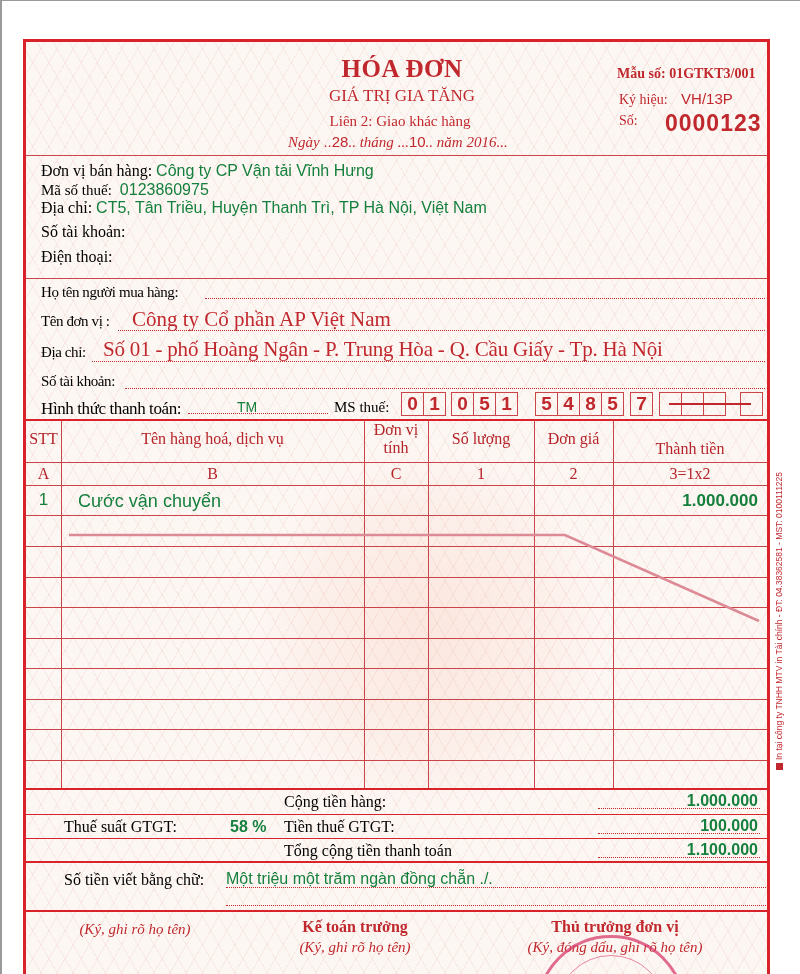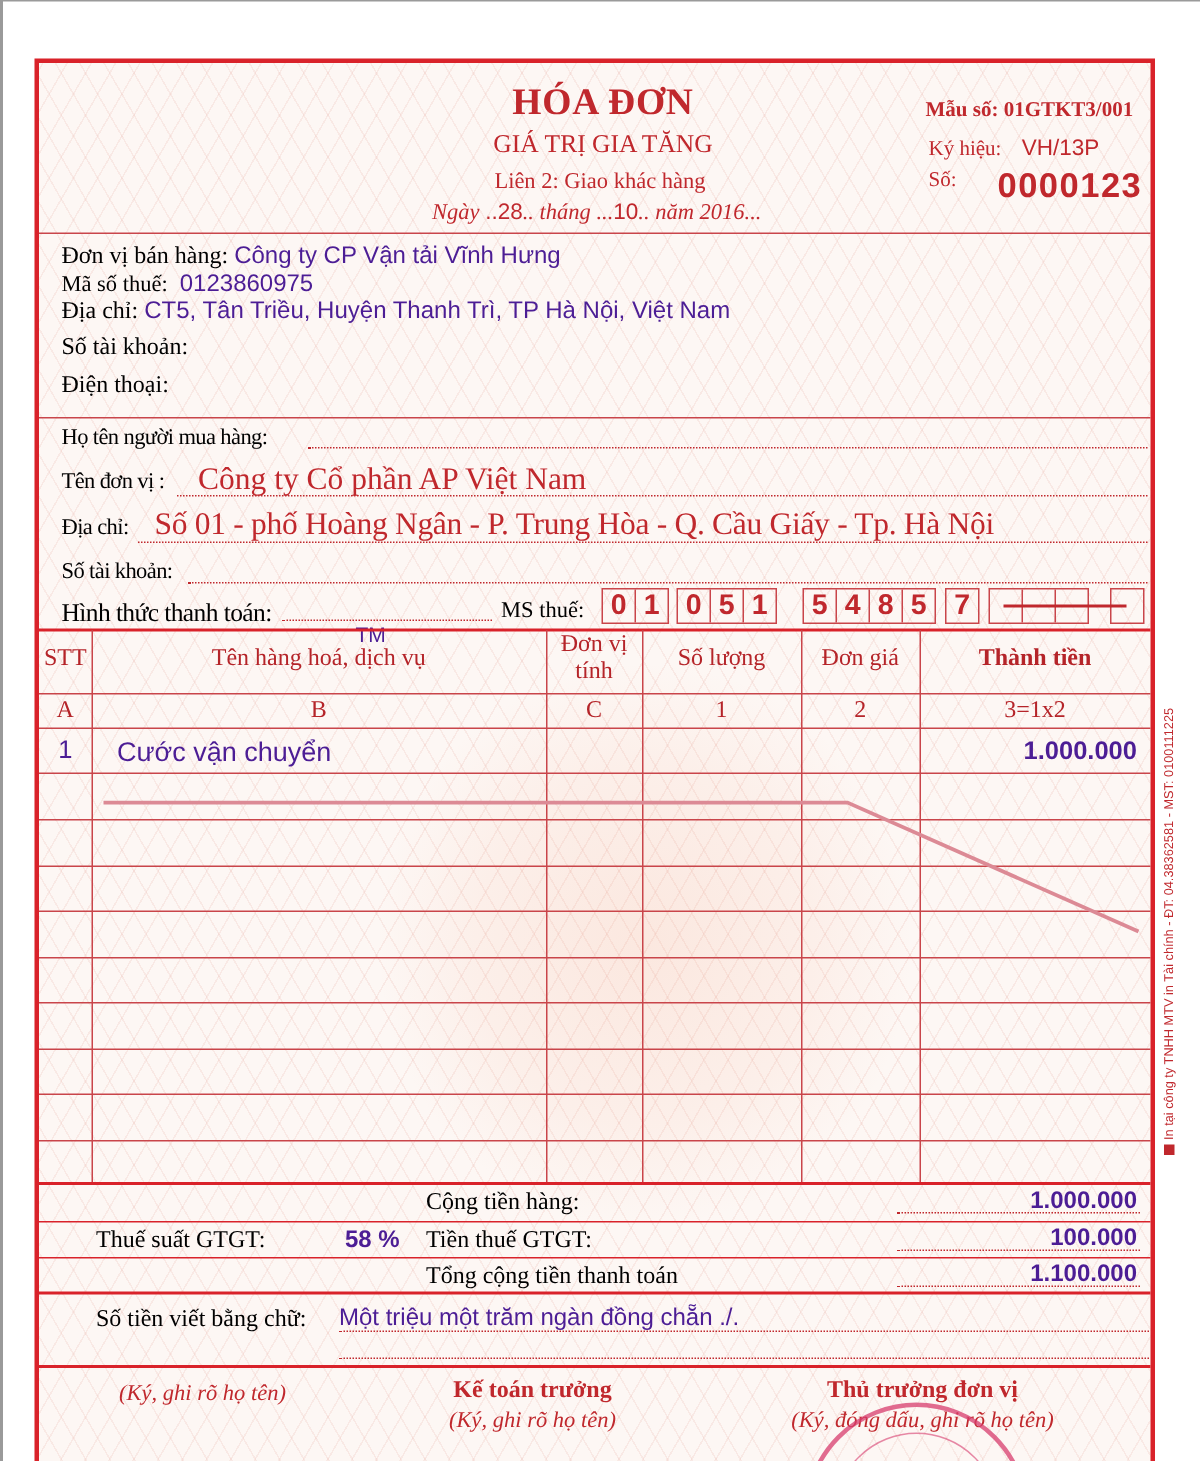--- a/index.html
+++ b/index.html
@@ -16,21 +16,21 @@
   }
   .abs { position:absolute; }
   .hline { position:absolute; height:1px; background:#c9454a; }
   .hline.thick { height:2px; background:#d9222a; }
   .vline { position:absolute; width:1px; background:#c9454a; }
   .sans { font-family:"Liberation Sans", sans-serif; }
   .title { font-size:25px; font-weight:bold; letter-spacing:0.5px; }
   .subtitle { font-size:17px; }
   .small { font-size:14px; }
   .lbl { font-size:16px; color:#000000; }
-  .val { font-family:"Liberation Sans", sans-serif; font-size:16px; color:#4c1d95; }
+  .val { font-family:"Liberation Sans", sans-serif; font-size:16px; color:#15803d; }
   .hand { font-family:"Liberation Serif", serif; font-size:21px; color:#c0282d; }
   .dots { border-bottom:1px dotted #c0282d; }
   .mst-box { position:absolute; top:392px; height:24px; border:1px solid #c9454a; box-sizing:border-box; display:flex; }
   .mst-box span { display:inline-block; width:21px; height:22px; text-align:center; line-height:22px; font-family:"Liberation Sans", sans-serif; font-weight:bold; font-size:19px; color:#c0282d; border-right:1px solid #c9454a; }
   .mst-box span:last-child { border-right:none; }
   .th { font-size:16px; color:#b52429; text-align:center; }
   .watermark { position:absolute; left:250px; top:440px; width:360px; height:380px; border-radius:50%;
     background: radial-gradient(ellipse at center, rgba(244,170,140,0.20) 0%, rgba(244,170,140,0.10) 45%, transparent 70%); }
   .stamp { position:absolute; left:536px; top:935px; width:150px; height:150px; border-radius:50%; border:3px solid rgba(215,60,110,0.75); box-sizing:border-box; }
   .stamp-inner { position:absolute; left:556px; top:955px; width:110px; height:110px; border-radius:50%; border:1px solid rgba(215,60,110,0.6); box-sizing:border-box; }
@@ -98,21 +98,21 @@
 
 <div class="abs lbl" style="left:41px; top:344px; font-size:15px; letter-spacing:-0.4px;">Địa chỉ:</div>
 <div class="abs hand" style="left:103px; top:337px; letter-spacing:-0.2px;">Số 01 - phố Hoàng Ngân - P. Trung Hòa - Q. Cầu Giấy - Tp. Hà Nội</div>
 <div class="abs dots" style="left:92px; top:361px; width:673px;"></div>
 
 <div class="abs lbl" style="left:41px; top:373px; font-size:15px; letter-spacing:-0.4px;">Số tài khoản:</div>
 <div class="abs dots" style="left:125px; top:388px; width:640px;"></div>
 
 <div class="abs lbl" style="left:41px; top:399px; font-size:17px; letter-spacing:-0.4px;">Hình thức thanh toán:</div>
 <div class="abs dots" style="left:188px; top:413px; width:140px;"></div>
-<div class="abs val" style="left:237px; top:399px; font-size:14px;margin-top:16px;">TM</div>
+<div class="abs val" style="left:237px; top:399px; font-size:14px;">TM</div>
 <div class="abs lbl" style="left:334px; top:399px; font-size:15px;">MS thuế:</div>
 
 <div class="mst-box" style="left:401px;">
   <span>0</span>
     <span>1</span>
 </div>
 <div class="mst-box" style="left:451px;">
   <span>0</span>
     <span>5</span>
     <span>1</span>
@@ -145,21 +145,21 @@
 <div class="vline" style="left:613px; top:420px; height:369px;"></div>
 
 <div class="abs th" style="left:26px; width:35px; top:430px;">STT</div>
 <div class="abs th" style="left:61px; width:303px; top:430px;">Tên hàng hoá, dịch vụ</div>
 <div class="abs th" style="left:364px; width:64px; top:421px; line-height:18px;">
   <div>Đơn vị</div>
   <div>tính</div>
 </div>
 <div class="abs th" style="left:428px; width:106px; top:430px;">Số lượng</div>
 <div class="abs th" style="left:534px; width:79px; top:430px;">Đơn giá</div>
-<div class="abs th" style="left:613px; width:154px; top:430px;font-weight:bold;">Thành tiền</div>
+<div class="abs th" style="left:613px; width:154px; top:440px;">Thành tiền</div>
 
 <div class="hline" style="left:26px; width:741px; top:462px;"></div>
 
 <div class="abs th" style="left:26px; width:35px; top:465px;">A</div>
 <div class="abs th" style="left:61px; width:303px; top:465px;">B</div>
 <div class="abs th" style="left:364px; width:64px; top:465px;">C</div>
 <div class="abs th" style="left:428px; width:106px; top:465px;">1</div>
 <div class="abs th" style="left:534px; width:79px; top:465px;">2</div>
 <div class="abs th" style="left:613px; width:154px; top:465px;">3=1x2</div>
 

